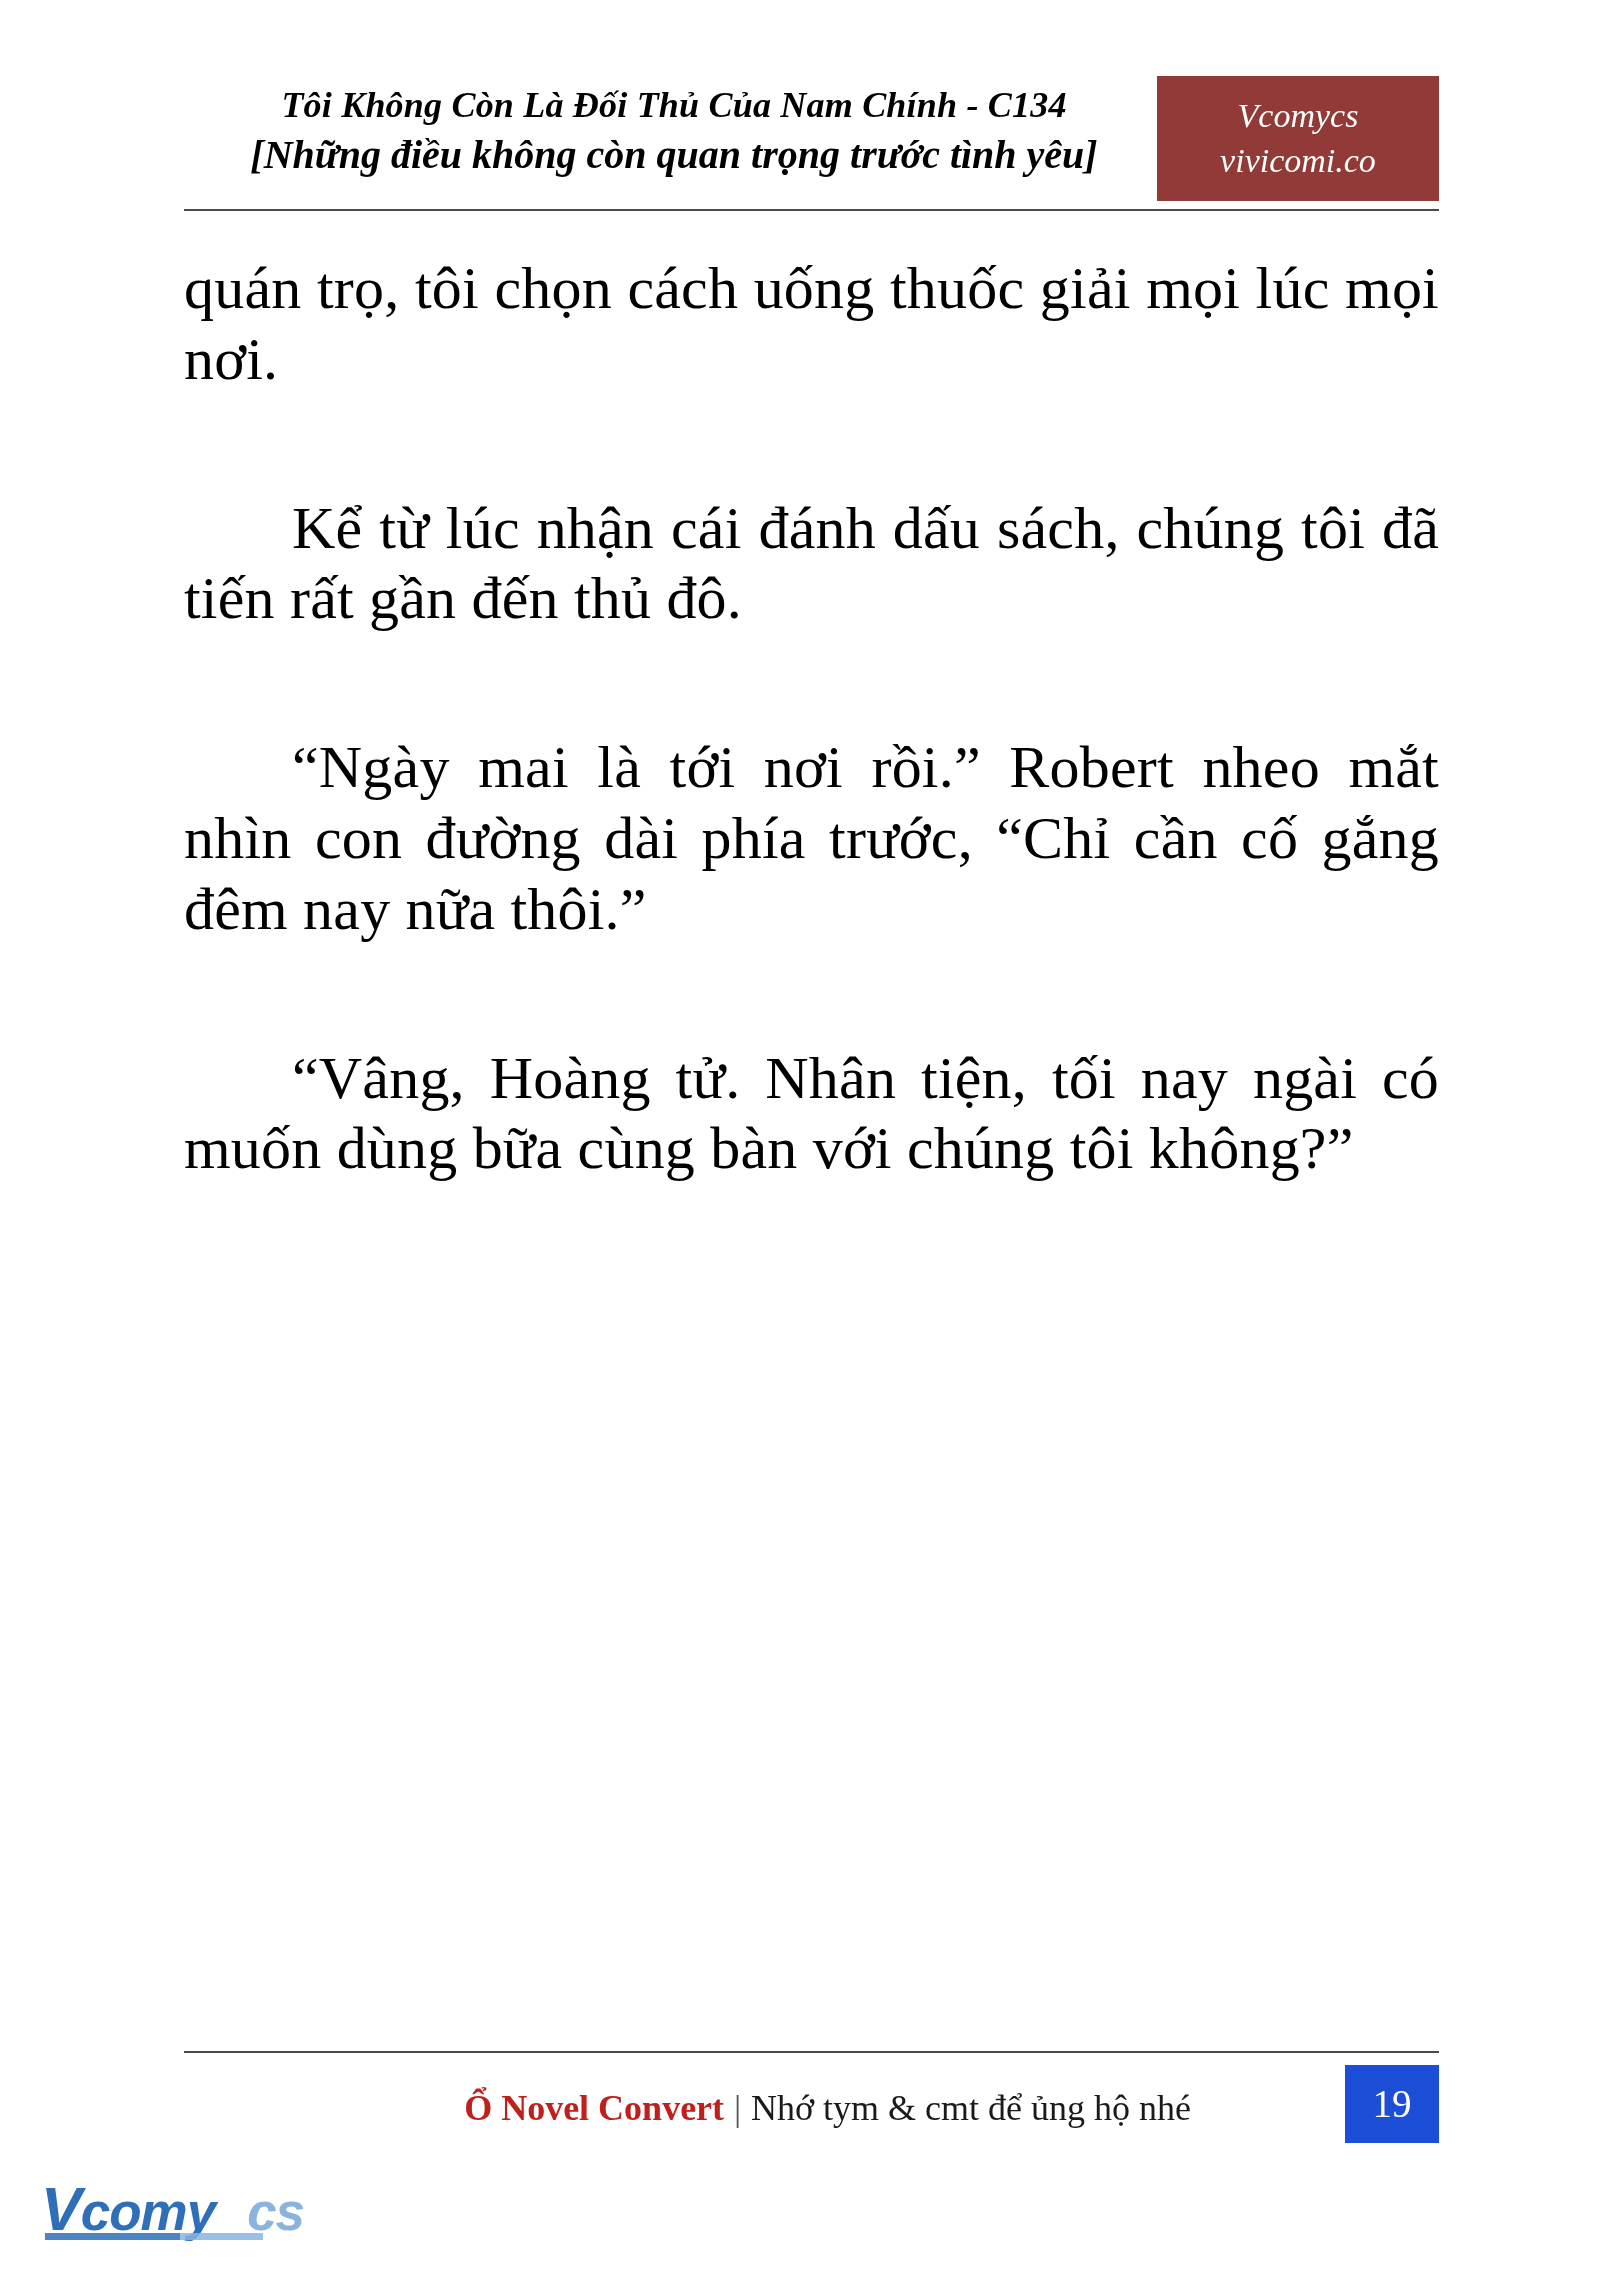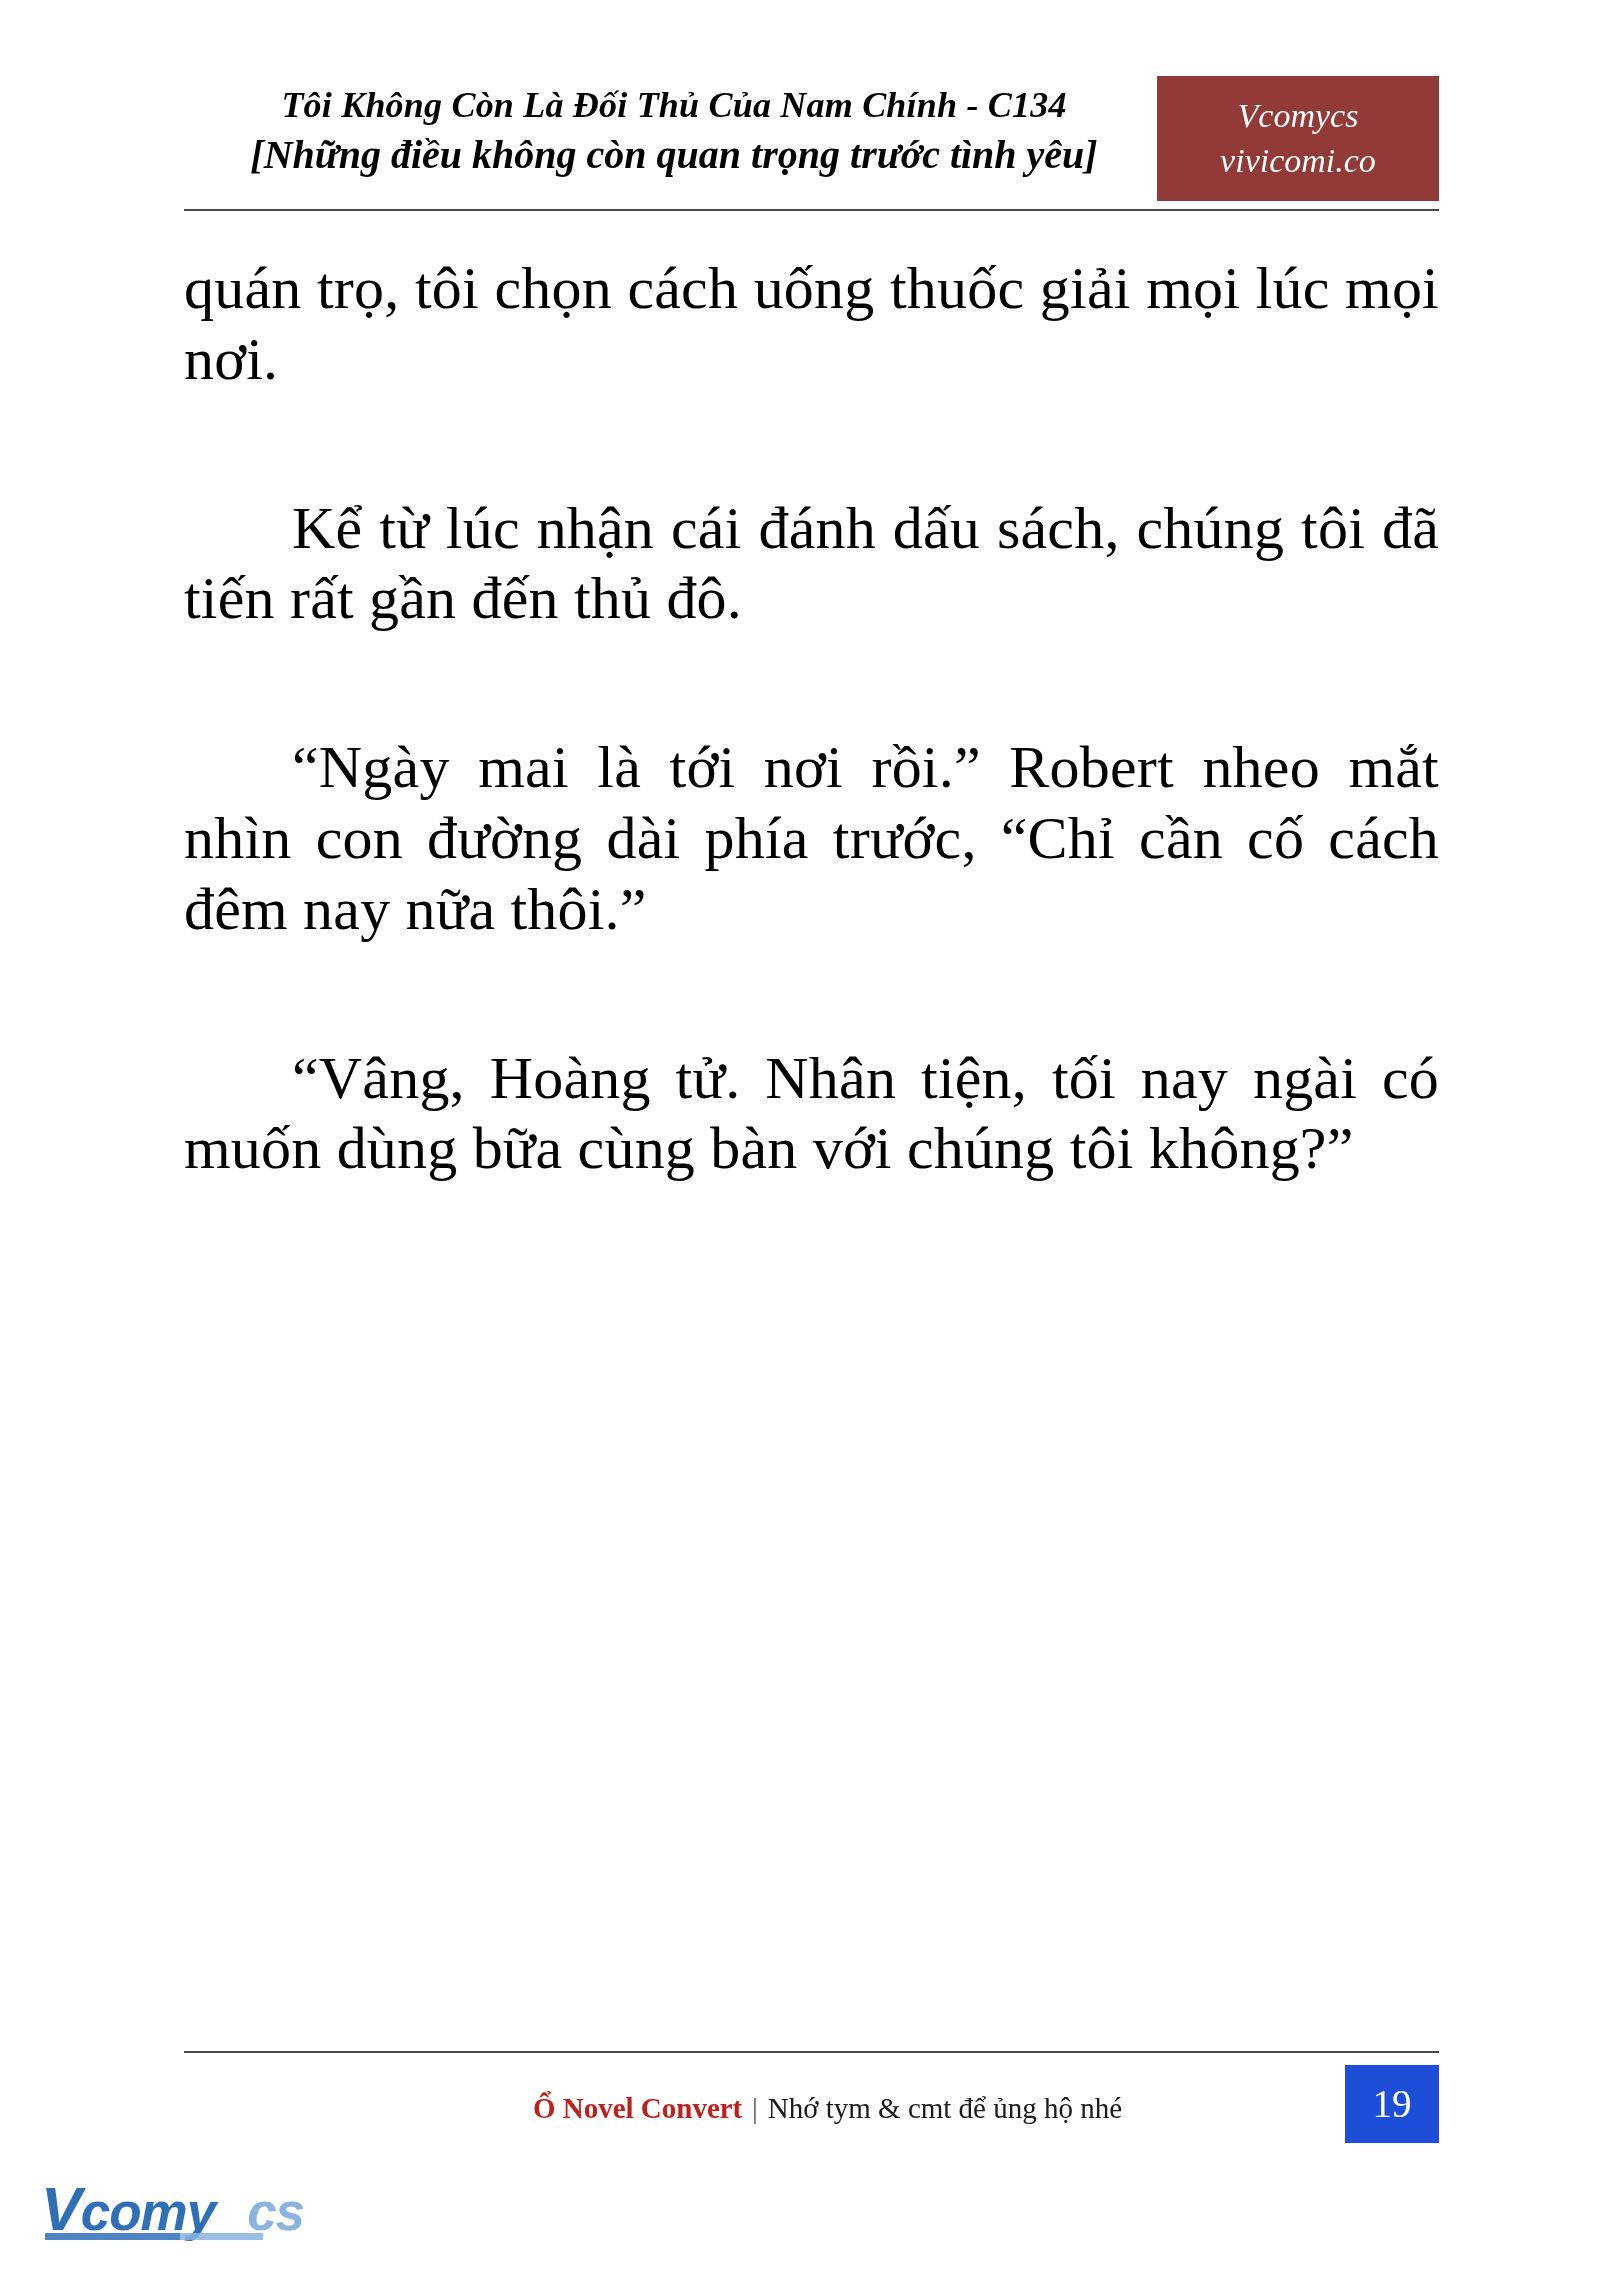--- a/index.html
+++ b/index.html
@@ -106,21 +106,21 @@
     position: absolute;
     left: 0;
     top: 19.6px;
     width: 1255px;
     height: 71px;
     display: flex;
     align-items: center;
     justify-content: center;
   }
   .footer-text {
-    font-size: 29px;
+    font-size: 36px;
     white-space: nowrap;
     display: flex;
     align-items: baseline;
     gap: 0px;
     margin-left: 32px;
   }
   .footer-brand {
     color: #c0201c;
     font-weight: bold;
   }
@@ -189,21 +189,21 @@
     </div>
     <div class="header-badge">
       <div class="b1">Vcomycs</div>
       <div class="b2">vivicomi.co</div>
     </div>
   </div>
 
   <div class="content">
     <p class="para no-indent">quán trọ, tôi chọn cách uống thuốc giải mọi lúc mọi nơi.</p>
     <p class="para">Kể từ lúc nhận cái đánh dấu sách, chúng tôi đã tiến rất gần đến thủ đô.</p>
-    <p class="para">“Ngày mai là tới nơi rồi.” Robert nheo mắt nhìn con đường dài phía trước, “Chỉ cần cố cách đêm nay nữa thôi.”</p>
+    <p class="para">“Ngày mai là tới nơi rồi.” Robert nheo mắt nhìn con đường dài phía trước, “Chỉ cần cố gắng đêm nay nữa thôi.”</p>
     <p class="para">“Vâng, Hoàng tử. Nhân tiện, tối nay ngài có muốn dùng bữa cùng bàn với chúng tôi không?”</p>
   </div>
 
   <div class="footer">
     <div class="footer-inner">
       <div class="footer-text">
         <span class="footer-brand">Ổ Novel Convert</span>
         <span class="footer-sep">|</span>
         <span class="footer-note">Nhớ tym &amp; cmt để ủng hộ nhé</span>
       </div>

